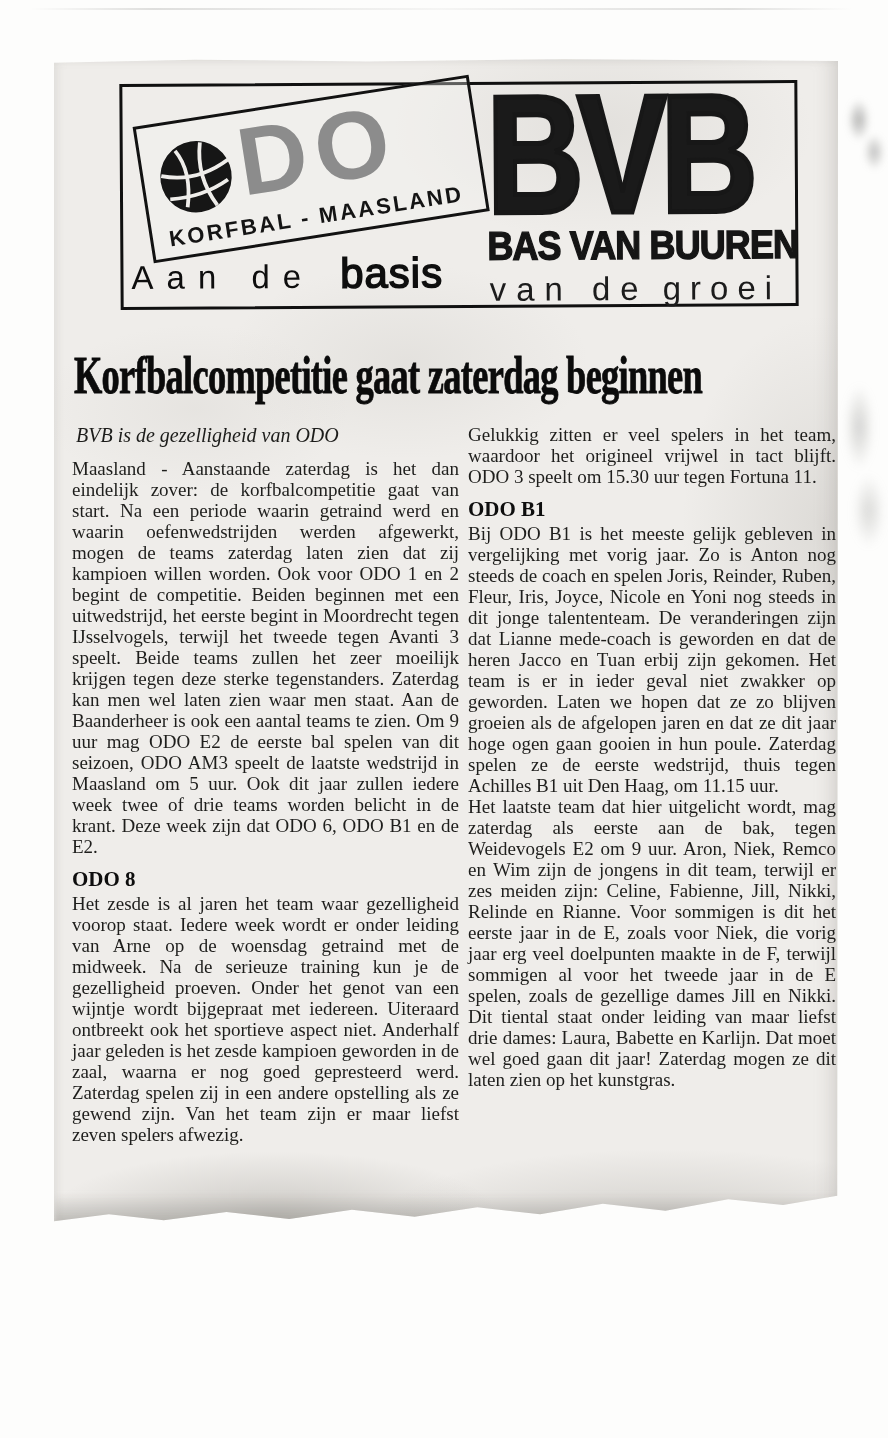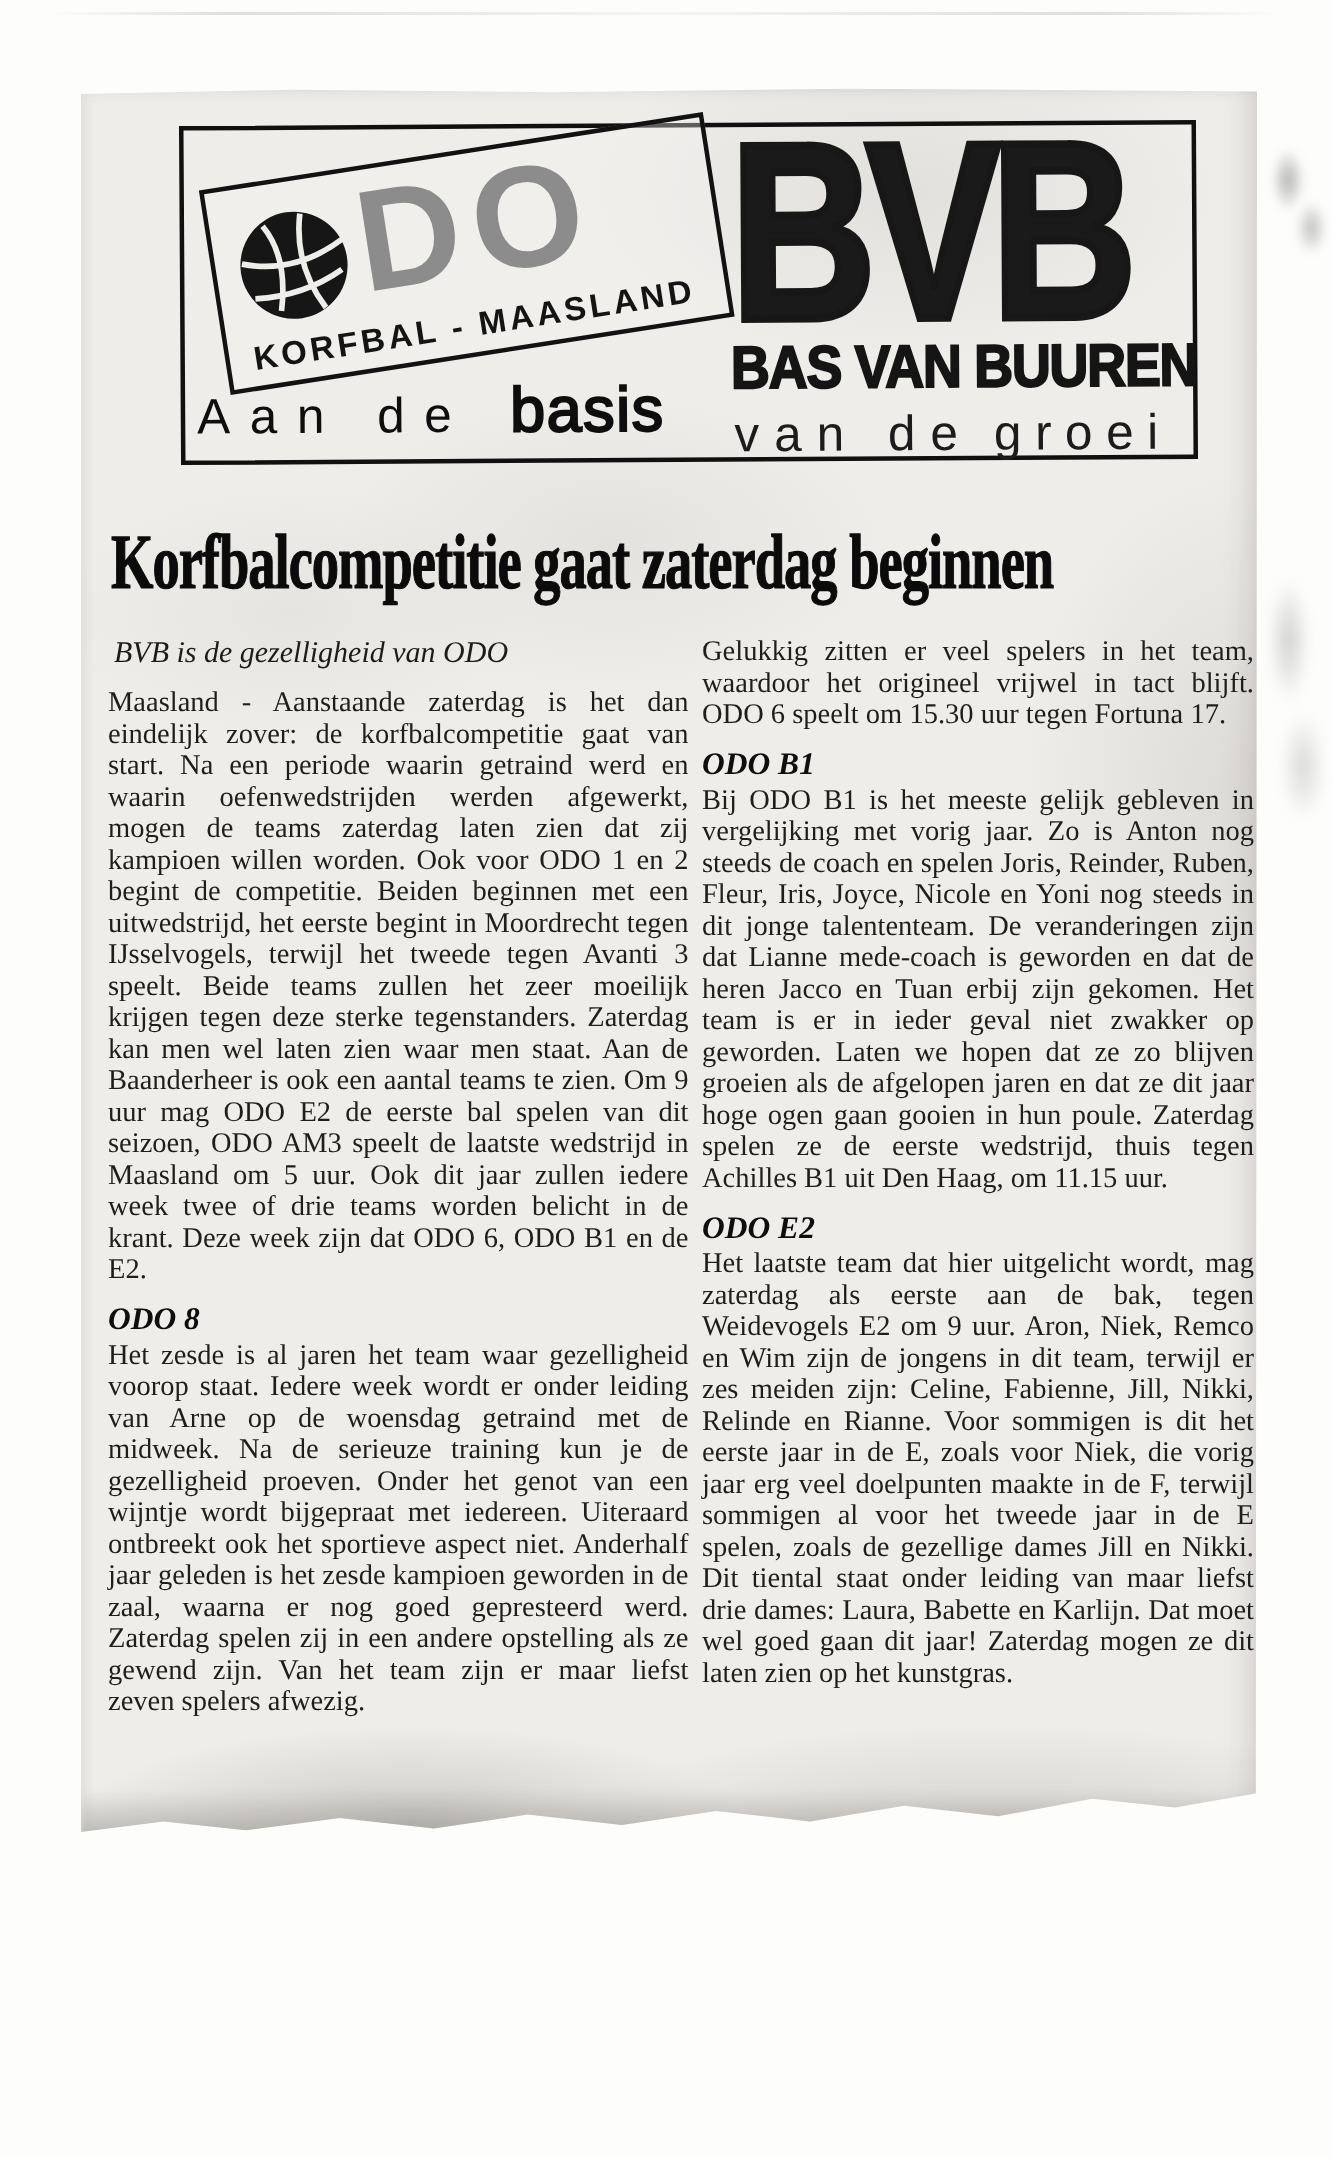--- a/index.html
+++ b/index.html
@@ -85,21 +85,20 @@
     position:absolute;left:22px;top:366px;
     font-style:italic;font-size:20px;color:#1c1c1a;white-space:nowrap;
   }
   .col{position:absolute;color:#1e1e1c;font-size:19px;line-height:21px;}
   .col-left{left:18px;top:400px;width:387px;}
   .col-right{left:414px;top:366px;width:368px;}
   .col p{margin:0;text-align:justify;}
   .col h2{
     margin:11px 0 3px 0;font-size:21px;line-height:22px;font-weight:700;color:#0e0e0e;
     font-family:"Liberation Serif",serif;
-    font-style:italic;
   }
   
   .page-top-line{
     position:absolute;left:30px;top:8px;width:822px;height:2px;
     background:linear-gradient(to right, transparent, rgba(185,185,183,.45) 15%, rgba(185,185,183,.12) 50%, rgba(185,185,183,.45) 85%, transparent);
   }
   .ghost{position:absolute;pointer-events:none;}
   .ghost-a{
     left:845px;top:90px;width:43px;height:100px;filter:blur(3px);
     background:
@@ -154,21 +153,20 @@
   <div class="headline">Korfbalcompetitie gaat zaterdag beginnen</div>
   <div class="byline">BVB is de gezelligheid van ODO</div>
 
   <div class="col col-left">
     <p>Maasland - Aanstaande zaterdag is het dan eindelijk zover: de korfbalcompetitie gaat van start. Na een periode waarin getraind werd en waarin oefenwedstrijden werden afgewerkt, mogen de teams zaterdag laten zien dat zij kampioen willen worden. Ook voor ODO 1 en 2 begint de competitie. Beiden beginnen met een uitwedstrijd, het eerste begint in Moordrecht tegen IJsselvogels, terwijl het tweede tegen Avanti 3 speelt. Beide teams zullen het zeer moeilijk krijgen tegen deze sterke tegenstanders. Zaterdag kan men wel laten zien waar men staat. Aan de Baanderheer is ook een aantal teams te zien. Om 9 uur mag ODO E2 de eerste bal spelen van dit seizoen, ODO AM3 speelt de laatste wedstrijd in Maasland om 5 uur. Ook dit jaar zullen iedere week twee of drie teams worden belicht in de krant. Deze week zijn dat ODO 6, ODO B1 en de E2.</p>
     <h2>ODO 8</h2>
     <p>Het zesde is al jaren het team waar gezelligheid voorop staat. Iedere week wordt er onder leiding van Arne op de woensdag getraind met de midweek. Na de serieuze training kun je de gezelligheid proeven. Onder het genot van een wijntje wordt bijgepraat met iedereen. Uiteraard ontbreekt ook het sportieve aspect niet. Anderhalf jaar geleden is het zesde kampioen geworden in de zaal, waarna er nog goed gepresteerd werd. Zaterdag spelen zij in een andere opstelling als ze gewend zijn. Van het team zijn er maar liefst zeven spelers afwezig.</p>
   </div>
 
   <div class="col col-right">
-    <p>Gelukkig zitten er veel spelers in het team, waardoor het origineel vrijwel in tact blijft. ODO 6 speelt om 15.30 uur tegen Fortuna 17.</p>
+    <p>Gelukkig zitten er veel spelers in het team, waardoor het origineel vrijwel in tact blijft. ODO 3 speelt om 15.30 uur tegen Fortuna 11.</p>
     <h2>ODO B1</h2>
     <p>Bij ODO B1 is het meeste gelijk gebleven in vergelijking met vorig jaar. Zo is Anton nog steeds de coach en spelen Joris, Reinder, Ruben, Fleur, Iris, Joyce, Nicole en Yoni nog steeds in dit jonge talententeam. De veranderingen zijn dat Lianne mede-coach is geworden en dat de heren Jacco en Tuan erbij zijn gekomen. Het team is er in ieder geval niet zwakker op geworden. Laten we hopen dat ze zo blijven groeien als de afgelopen jaren en dat ze dit jaar hoge ogen gaan gooien in hun poule. Zaterdag spelen ze de eerste wedstrijd, thuis tegen Achilles B1 uit Den Haag, om 11.15 uur.</p>
-    <h2>ODO E2</h2>
     <p>Het laatste team dat hier uitgelicht wordt, mag zaterdag als eerste aan de bak, tegen Weidevogels E2 om 9 uur. Aron, Niek, Remco en Wim zijn de jongens in dit team, terwijl er zes meiden zijn: Celine, Fabienne, Jill, Nikki, Relinde en Rianne. Voor sommigen is dit het eerste jaar in de E, zoals voor Niek, die vorig jaar erg veel doelpunten maakte in de F, terwijl sommigen al voor het tweede jaar in de E spelen, zoals de gezellige dames Jill en Nikki. Dit tiental staat onder leiding van maar liefst drie dames: Laura, Babette en Karlijn. Dat moet wel goed gaan dit jaar! Zaterdag mogen ze dit laten zien op het kunstgras.</p>
   </div>
 
   <div class="torn-shadow"></div>
 </div>
 
 </body></html>

